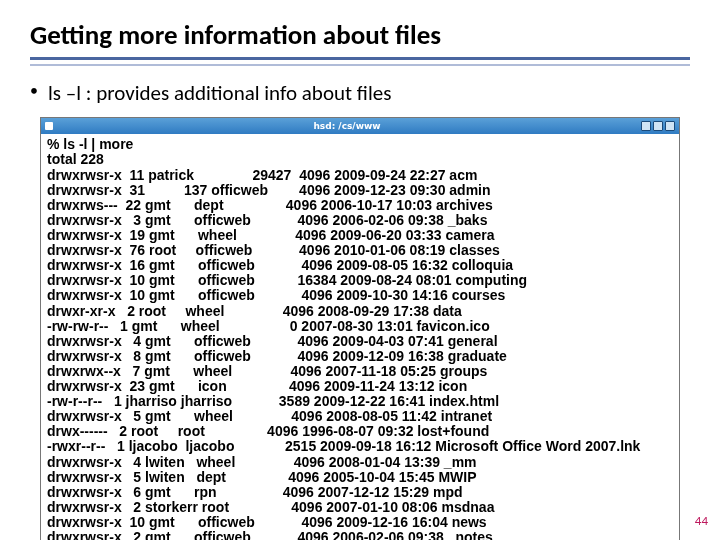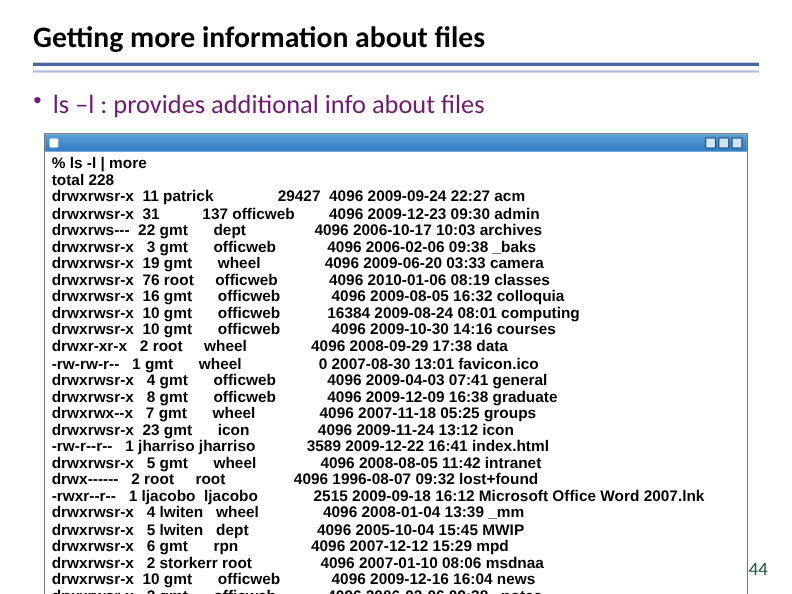--- a/index.html
+++ b/index.html
@@ -28,22 +28,22 @@
     width: 100%;
     margin-bottom: 4px;
   }
   .rule1 { background: #4a66a0; }
   .rule2 { background: #b0bcd8; height: 2px; }
   .bullets {
     margin-top: 14px;
     margin-bottom: 10px;
   }
   .bullet {
-    font-size: 24px;
-    color: #701a75;
+    font-size: 21px;
+    color: #000000;
     padding-left: 18px;
     position: relative;
     line-height: 1.3;
   }
   .bullet::before {
     content: "•";
     position: absolute;
     left: 0;
     top: 1px;
     font-size: 16px;
@@ -85,43 +85,44 @@
     color: #000;
     font-weight: bold;
     white-space: pre;
   }
   .rev {
     background: #0369a1;
     color: #fff;
   }
   .page-num {
     position: absolute;
-    right: 22px;
+    right: 12px;
     bottom: 12px;
-    font-size: 17px;
-    color: #14532d;
+    font-size: 13px;
+    color: #be185d;
   }
 </style>
 </head>
 <body>
 
 <div class="slide">
   <h1 class="title">Getting more information about files</h1>
   <div class="rule rule1"></div>
   <div class="rule rule2"></div>
 
   <div class="bullets">
     <div class="bullet">ls –l : provides additional info about files</div>
   </div>
 
   <div class="term-window">
     <div class="term-titlebar">
       <div class="tb-left">
           <div class="tb-icon"></div>
         </div>
+      <div class="tb-title">hsd: /cs/www</div>
       <div class="tb-right">
         <div class="tb-btn"></div>
         <div class="tb-btn"></div>
         <div class="tb-btn"></div>
       </div>
     </div>
     <div class="term-body" id="term-body">% ls -l | more
 total 228
 drwxrwsr-x  11 patrick               29427  4096 2009-09-24 22:27 acm
 drwxrwsr-x  31          137 officweb        4096 2009-12-23 09:30 admin

